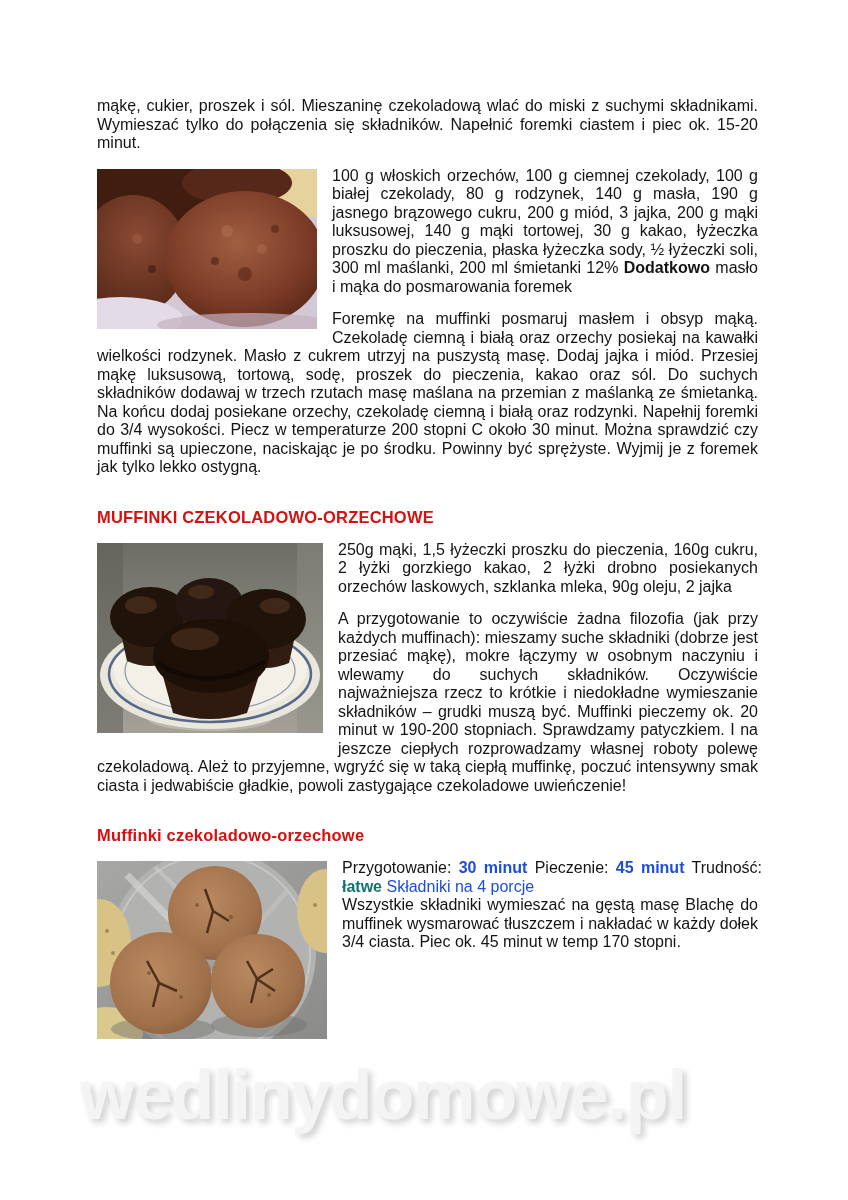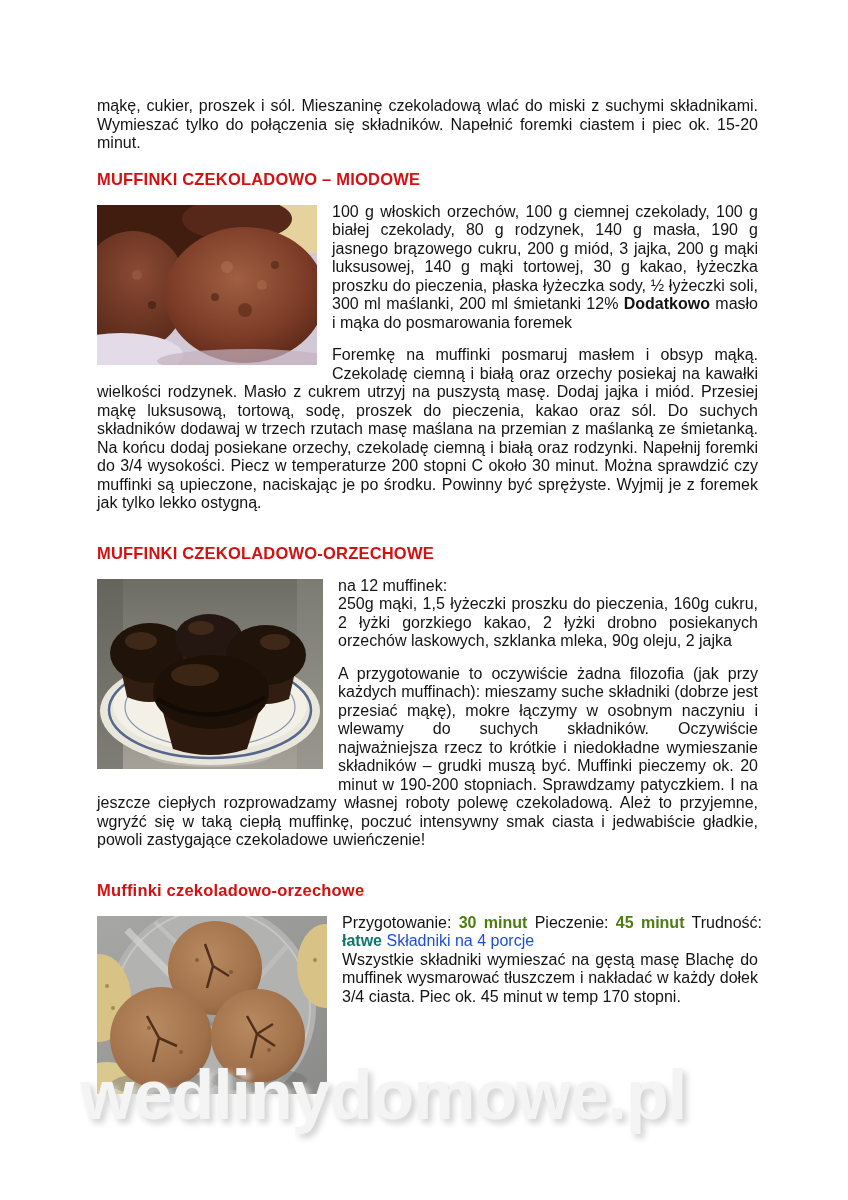--- a/index.html
+++ b/index.html
@@ -14,39 +14,38 @@
   .line { margin:0; text-align:justify; }
   h2 {
     color:#d41010; font-size:16.5px; line-height:20px;
     font-weight:bold; margin:16px 0 14px 0; letter-spacing:0.2px;
   }
   section { overflow:visible; }
   section::after { content:""; display:block; clear:both; height:0; }
   .photo { float:left; margin:2px 15px 8px 0; }
   .photo svg { display:block; }
   b { font-weight:bold; }
-  .meta-value { color:#4d7c0f; font-weight:bold; }
+  .meta-value { color:#1d4ed8; font-weight:bold; }
   .meta-difficulty { color:#0f766e; font-weight:bold; }
   .meta-servings { color:#1d4ed8; }
   .watermark {
     position:absolute; left:80px; top:1086px;
     font-size:70px; font-weight:bold; white-space:nowrap;
     color:#f4f4f4; text-shadow:4px 4px 6px #d2d2d2;
     letter-spacing:-1px;
   }
 </style>
 </head>
 <body>
 
 <div class="page">
   <div class="content">
 
     <p>mąkę, cukier, proszek i sól. Mieszaninę czekoladową wlać do miski z suchymi składnikami. Wymieszać tylko do połączenia się składników. Napełnić foremki ciastem i piec ok. 15-20 minut.</p>
 
-    <h2>MUFFINKI CZEKOLADOWO – MIODOWE</h2>
     <section>
       <div class="photo">
         <svg width="220" height="160" viewBox="0 0 220 160" xmlns="http://www.w3.org/2000/svg">
           <defs>
             <radialGradient id="g1a" cx="45%" cy="38%" r="75%">
               <stop offset="0%" stop-color="#a05f42"></stop>
               <stop offset="60%" stop-color="#7a3a26"></stop>
               <stop offset="100%" stop-color="#4c2012"></stop>
             </radialGradient>
             <radialGradient id="g1b" cx="55%" cy="35%" r="80%">
@@ -105,21 +104,20 @@
           <path d="M138,84 L146,120 Q168,130 192,120 L200,84 Z" fill="#311d12"></path>
           <ellipse cx="169" cy="76" rx="40" ry="30" fill="#201309"></ellipse>
           <ellipse cx="178" cy="63" rx="15" ry="8" fill="#4e3220" opacity="0.7"></ellipse>
 
           <path d="M64,126 L76,170 Q113,182 150,170 L164,126 Q113,152 64,126 Z" fill="#2e1a0e"></path>
           <ellipse cx="114" cy="113" rx="58" ry="37" fill="#1c1007"></ellipse>
           <path d="M60,120 Q113,152 168,118" fill="none" stroke="#120a05" stroke-width="4"></path>
           <ellipse cx="98" cy="96" rx="24" ry="11" fill="#553823" opacity="0.55"></ellipse>
         </svg>
       </div>
-      <div class="line">na 12 muffinek:</div>
       <p>250g mąki, 1,5 łyżeczki proszku do pieczenia, 160g cukru, 2 łyżki gorzkiego kakao, 2 łyżki drobno posiekanych orzechów laskowych, szklanka mleka, 90g oleju, 2 jajka</p>
       <p>A przygotowanie to oczywiście żadna filozofia (jak przy każdych muffinach): mieszamy suche składniki (dobrze jest przesiać mąkę), mokre łączymy w osobnym naczyniu i wlewamy do suchych składników. Oczywiście najważniejsza rzecz to krótkie i niedokładne wymieszanie składników – grudki muszą być. Muffinki pieczemy ok. 20 minut w 190-200 stopniach. Sprawdzamy patyczkiem. I na jeszcze ciepłych rozprowadzamy własnej roboty polewę czekoladową. Ależ to przyjemne, wgryźć się w taką ciepłą muffinkę, poczuć intensywny smak ciasta i jedwabiście gładkie, powoli zastygające czekoladowe uwieńczenie!</p>
     </section>
 
     <h2>Muffinki czekoladowo-orzechowe</h2>
     <section>
       <div class="photo">
         <svg width="230" height="178" viewBox="0 0 230 178" xmlns="http://www.w3.org/2000/svg">
           <defs>
             <radialGradient id="g3m" cx="42%" cy="38%" r="75%">

